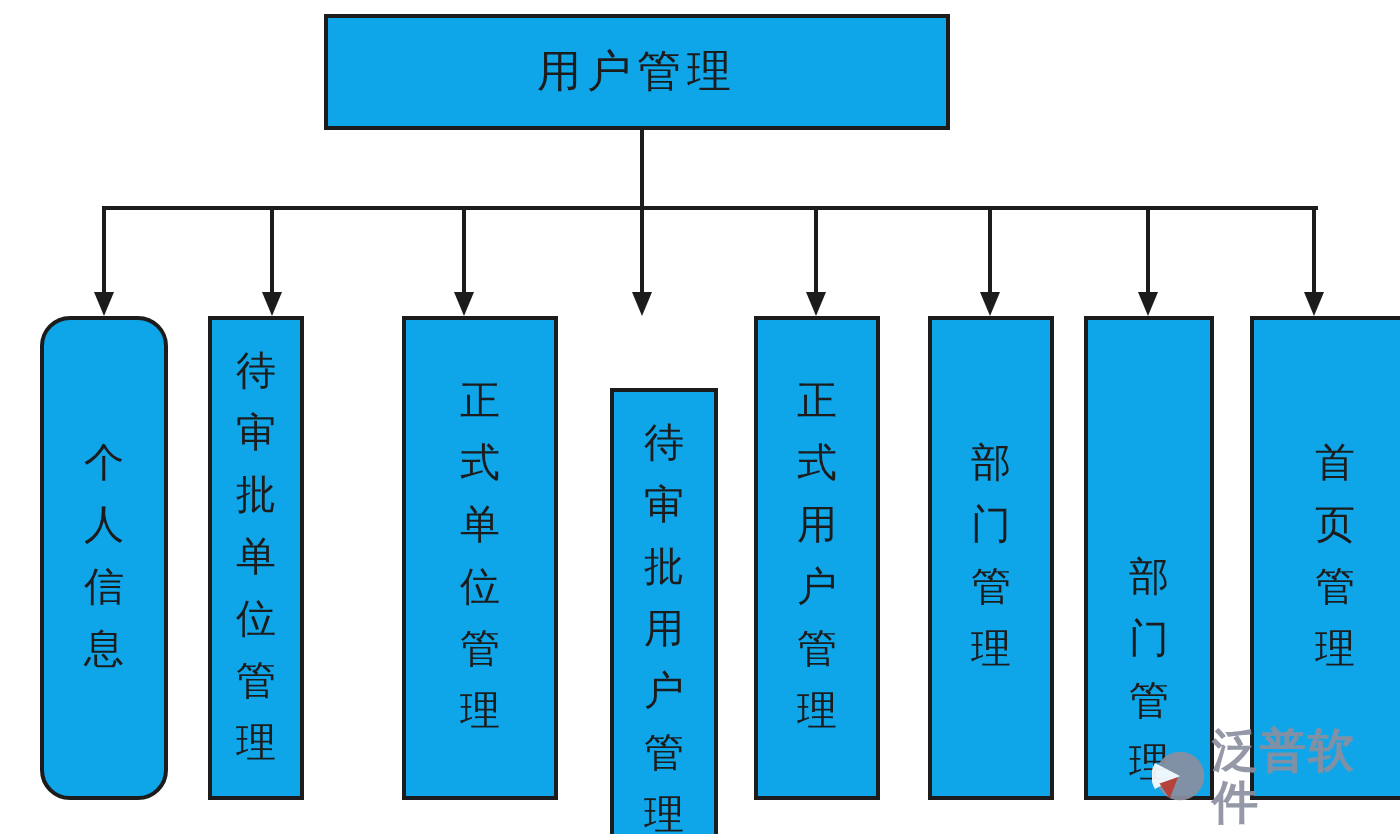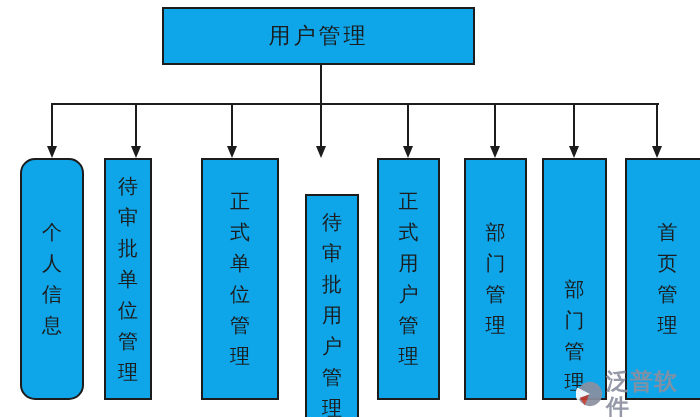--- a/index.html
+++ b/index.html
@@ -26,20 +26,21 @@
   .arrowhead {
     position:absolute; width:0; height:0;
     border-left:5px solid transparent; border-right:5px solid transparent;
     border-top:12px solid #1c1c1c;
   }
   
   .watermark {
     position:absolute; left:576px; top:368px; width:124px; height:46px;
     opacity:0.92; z-index:5; display:flex; flex-direction:column; align-items:flex-start;
     pointer-events:none;
+    justify-content:flex-end;
   }
   .wm-row { display:flex; align-items:center; }
   .wm-brand {
     font-size:23px; font-weight:bold; color:#8b90a0; letter-spacing:1px;
     line-height:26px; margin-left:2px;
   }
 </style>
 </head>
 <body>
 

